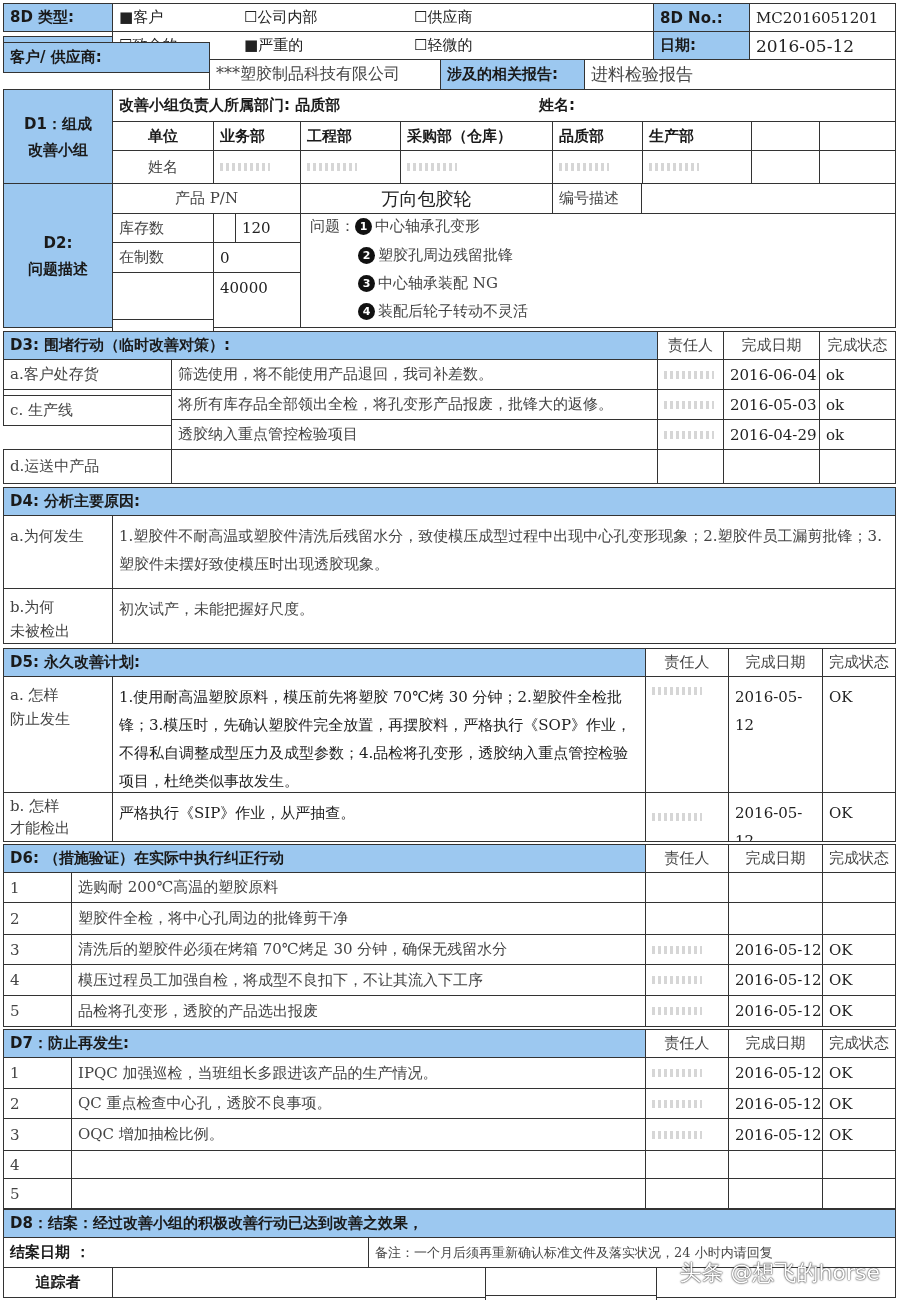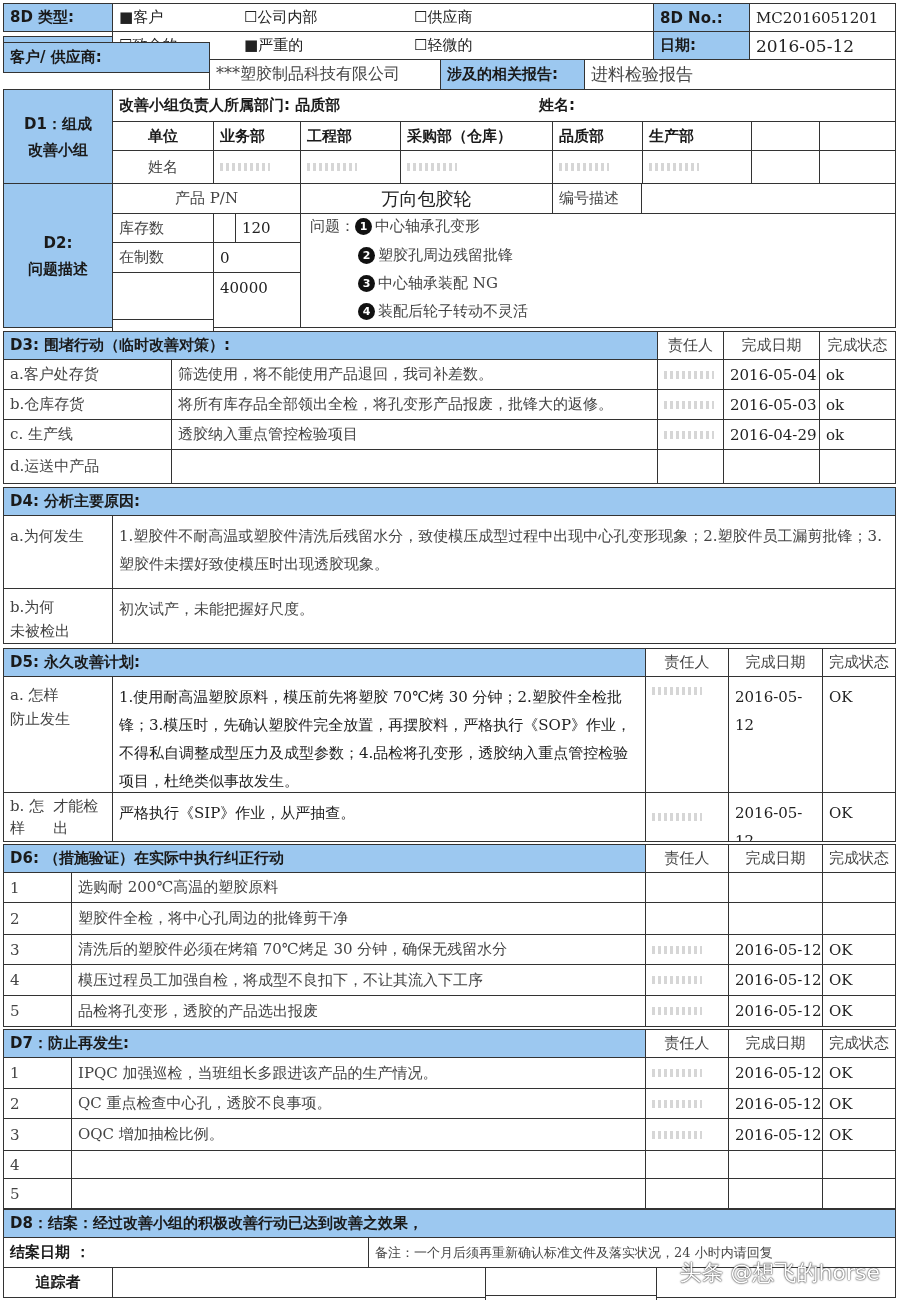--- a/index.html
+++ b/index.html
@@ -113,32 +113,32 @@
 
 <div class="c blue bold" style="left:3px;top:331px;width:655px;height:29px;">D3:   围堵行动（临时改善对策）:</div>
 <div class="c gray center" style="left:657px;top:331px;width:67px;height:29px;">责任人</div>
 <div class="c gray center" style="left:723px;top:331px;width:97px;height:29px;">完成日期</div>
 <div class="c gray center" style="left:819px;top:331px;width:77px;height:29px;">完成状态</div>
 
 <div>
   <div class="c gray" style="left:3px;top:359px;width:169px;height:31px;">a.客户处存货</div>
   <div class="c gray" style="left:171px;top:359px;width:487px;height:31px;">筛选使用，将不能使用产品退回，我司补差数。</div>
   <div class="c blur" style="left:657px;top:359px;width:67px;height:31px;"></div>
-  <div class="c" style="left:723px;top:359px;width:97px;height:31px;">2016-05-04</div>
+  <div class="c" style="left:723px;top:359px;width:97px;height:31px;">2016-06-04</div>
   <div class="c" style="left:819px;top:359px;width:77px;height:31px;">ok</div>
 </div>
 <div>
   <div class="c gray" style="left:3px;top:389px;width:169px;height:31px;">b.仓库存货</div>
   <div class="c gray" style="left:171px;top:389px;width:487px;height:31px;">将所有库存品全部领出全检，将孔变形产品报废，批锋大的返修。</div>
   <div class="c blur" style="left:657px;top:389px;width:67px;height:31px;"></div>
   <div class="c" style="left:723px;top:389px;width:97px;height:31px;">2016-05-03</div>
   <div class="c" style="left:819px;top:389px;width:77px;height:31px;">ok</div>
 </div>
 <div>
-  <div class="c gray" style="left:3px;top:419px;width:169px;height:31px;">c. 生产线</div>
+  <div class="c gray" style="left:3px;top:395px;width:169px;height:31px;">c. 生产线</div>
   <div class="c gray" style="left:171px;top:419px;width:487px;height:31px;">透胶纳入重点管控检验项目</div>
   <div class="c blur" style="left:657px;top:419px;width:67px;height:31px;"></div>
   <div class="c" style="left:723px;top:419px;width:97px;height:31px;">2016-04-29</div>
   <div class="c" style="left:819px;top:419px;width:77px;height:31px;">ok</div>
 </div>
 <div>
   <div class="c gray" style="left:3px;top:449px;width:169px;height:35px;">d.运送中产品</div>
   <div class="c" style="left:171px;top:449px;width:487px;height:35px;"></div>
   <div class="c" style="left:657px;top:449px;width:67px;height:35px;"></div>
   <div class="c" style="left:723px;top:449px;width:97px;height:35px;"></div>
@@ -163,21 +163,21 @@
   <div class="c gray wrap" style="left:3px;top:676px;width:110px;height:117px;flex-direction:column;line-height:24px;">
     <span>a.   怎样</span>
     <span>防止发生</span>
   </div>
   <div class="c wrap" style="left:112px;top:676px;width:534px;height:117px;">1.使用耐高温塑胶原料，模压前先将塑胶 70℃烤 30 分钟；2.塑胶件全检批锋；3.模压时，先确认塑胶件完全放置，再摆胶料，严格执行《SOP》作业，不得私自调整成型压力及成型参数；4.品检将孔变形，透胶纳入重点管控检验项目，杜绝类似事故发生。</div>
   <div class="c blur" style="left:645px;top:676px;width:84px;height:117px;align-items:flex-start;padding-top:10px;"></div>
   <div class="c wrap" style="left:728px;top:676px;width:95px;height:117px;">2016-05-12</div>
   <div class="c wrap" style="left:822px;top:676px;width:74px;height:117px;">OK</div>
 </div>
 <div>
-  <div class="c gray wrap" style="left:3px;top:792px;width:110px;height:50px;flex-direction:row;line-height:22px;padding-top:2px;">
+  <div class="c gray wrap" style="left:3px;top:792px;width:110px;height:50px;flex-direction:column;line-height:22px;padding-top:2px;">
     <span>b.   怎样</span>
     <span>才能检出</span>
   </div>
   <div class="c wrap" style="left:112px;top:792px;width:534px;height:50px;">严格执行《SIP》作业，从严抽查。</div>
   <div class="c blur" style="left:645px;top:792px;width:84px;height:50px;"></div>
   <div class="c wrap" style="left:728px;top:792px;width:95px;height:50px;">2016-05-12</div>
   <div class="c wrap" style="left:822px;top:792px;width:74px;height:50px;">OK</div>
 </div>
 
 <div class="c blue bold" style="left:3px;top:844px;width:643px;height:29px;">D6:   （措施验证）在实际中执行纠正行动</div>

